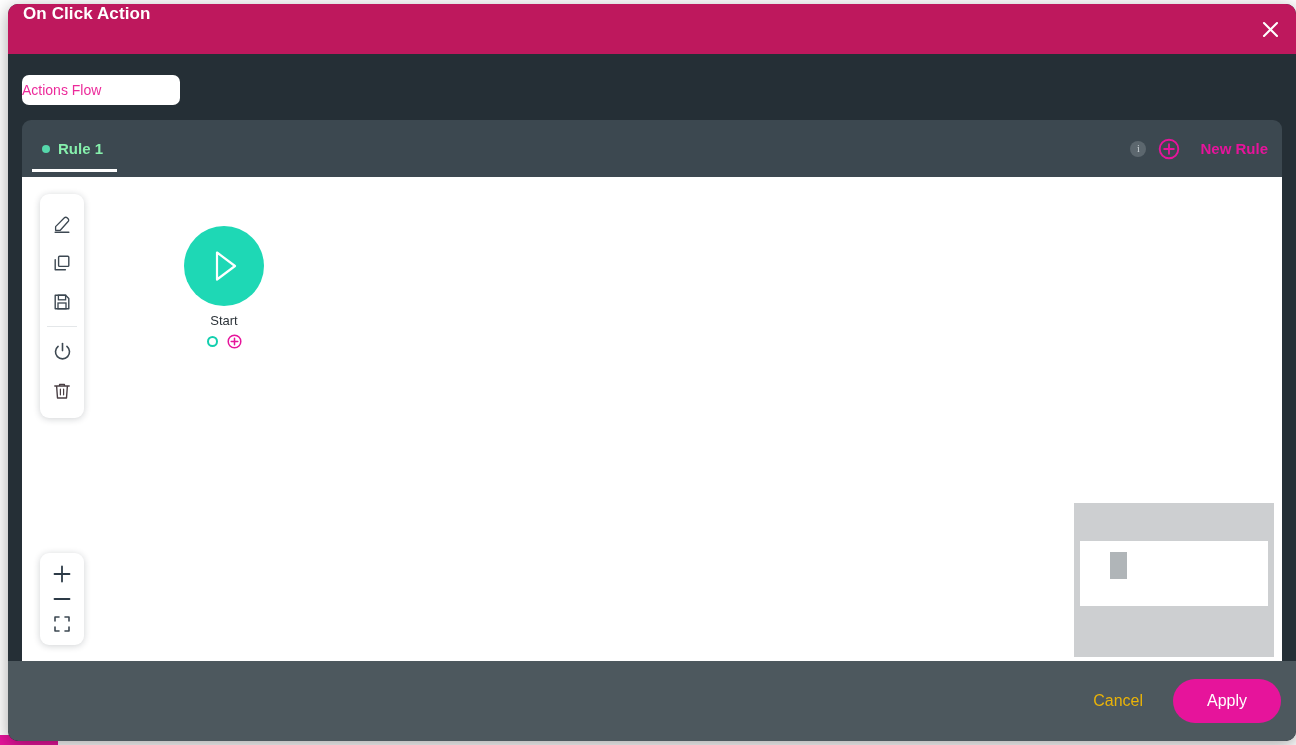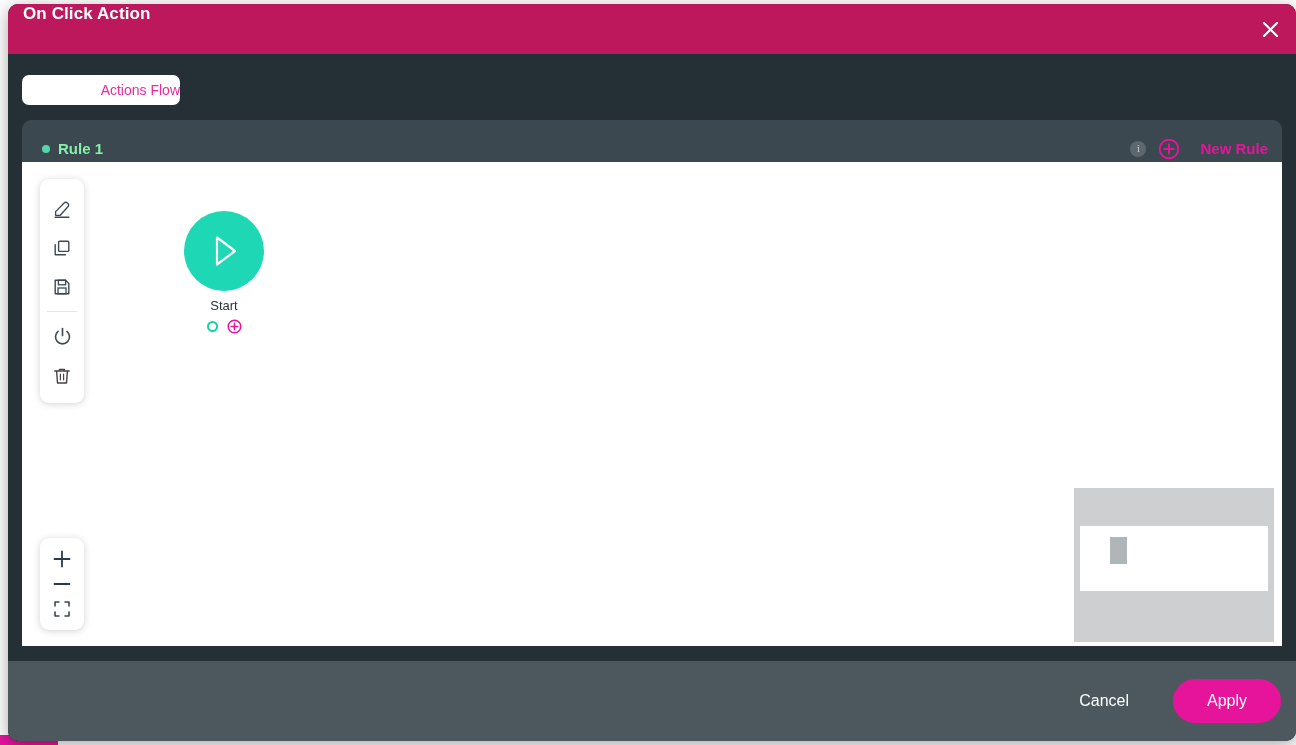--- a/index.html
+++ b/index.html
@@ -67,21 +67,21 @@
     left: 0; top: 50px;
     width: 1288px; height: 66px;
     background: #252f36;
   }
   .flowtab {
     position: absolute;
     left: 14px; top: 21px;
     width: 158px; height: 30px;
     background: #ffffff;
     border-radius: 7px;
-    display: flex; align-items: center; justify-content: flex-end;
+    display: flex; align-items: center; justify-content: flex-start;
     color: #ec2a9a;
     font-size: 14px;
     cursor: pointer;
   }
 
   
   .rulebar {
     position: absolute;
     left: 14px; top: 116px;
     width: 1260px; height: 57px;
@@ -127,21 +127,21 @@
     display: flex; align-items: center; gap: 20px;
     color: #e6149b;
     font-size: 15px;
     font-weight: bold;
     cursor: pointer;
   }
 
   
   .canvas {
     position: absolute;
-    left: 14px; top: 158px;
+    left: 14px; top: 173px;
     width: 1260px; height: 484px;
     background: #ffffff;
     overflow: hidden;
   }
 
   
   .toolpanel {
     position: absolute;
     left: 18px; top: 17px;
     width: 44px;
@@ -233,23 +233,23 @@
   
   .footer {
     position: absolute;
     left: 0; bottom: 0;
     width: 1288px; height: 80px;
     background: #4d585e;
     border-radius: 0 0 10px 10px;
     display: flex; align-items: center; justify-content: flex-end;
   }
   .cancel-btn {
-    color: #ffffff;
+    color: #eab308;
     font-size: 16px;
-    margin-right: 44px;
+    margin-right: 30px;
     cursor: pointer;
   }
   .apply-btn {
     margin-right: 15px;
     width: 108px; height: 44px;
     border-radius: 22px;
     background: #e6149b;
     color: #ffffff;
     font-size: 16px;
     display: flex; align-items: center; justify-content: center;

